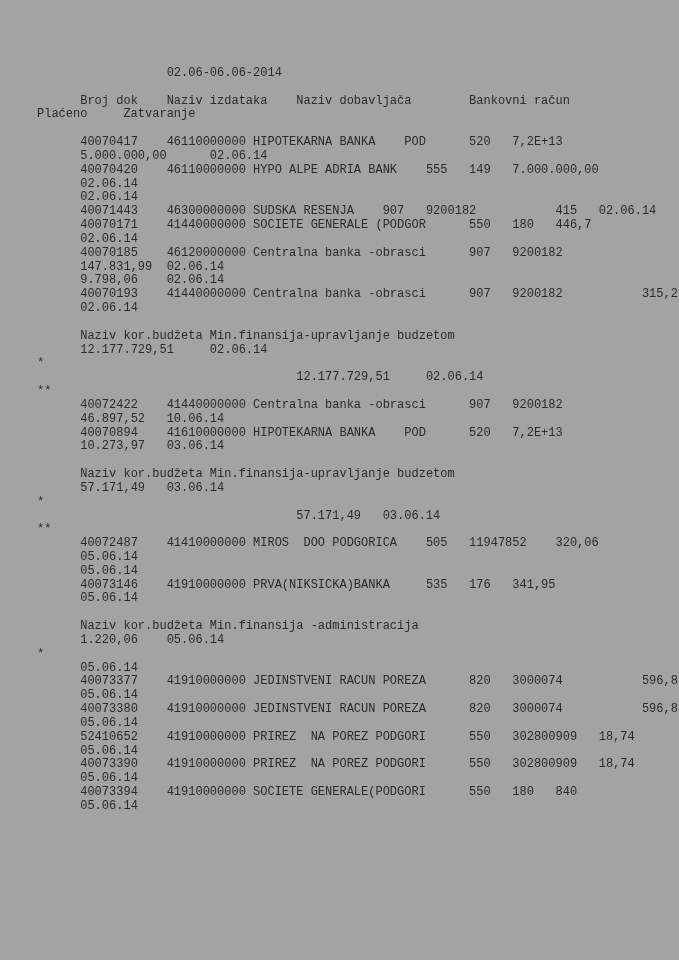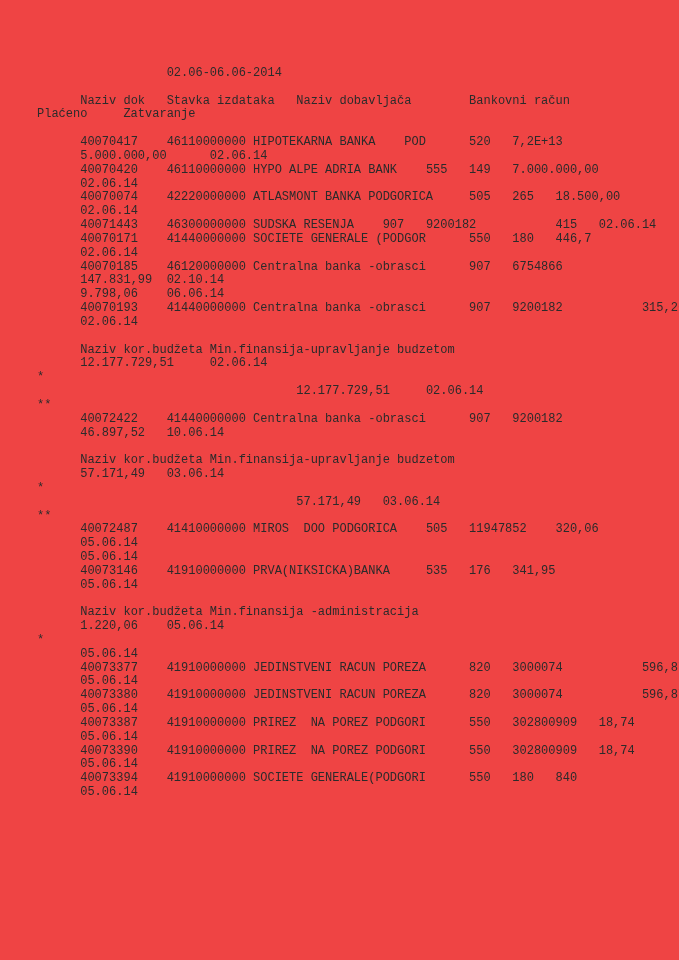--- a/index.html
+++ b/index.html
@@ -1,18 +1,18 @@
 <!DOCTYPE html>
 <html><head>
 <meta charset="utf-8">
 <style>
   html, body { margin: 0; padding: 0; background: #ffffff; }
   body { width: 679px; height: 960px; overflow: hidden; position: relative; }
   .page {
-    position: absolute; left: 0; top: 0; width: 679px; height: 960px; background: #ef4444;
+    position: absolute; left: 0; top: 0; width: 679px; height: 960px; background: #a3a3a3;
   }
   .doc {
     position: absolute; left: 37px; top: 67px; right: 0;
     font-family: "Liberation Mono", "DejaVu Sans Mono", monospace;
     font-size: 12px; line-height: 13.83px; color: #2b2b2b;
     letter-spacing: 0;
   }
   .line {
     display: block; height: 13.83px;
     white-space: pre; tab-size: 6; -moz-tab-size: 6;
@@ -20,67 +20,70 @@
   }
   .line.star { line-height: 12px; }
 </style>
 </head>
 <body>
 
 <div class="page">
   <div class="doc">
     <span class="line">			02.06-06.06-2014</span>
     <span class="line"></span>
-    <span class="line">	Naziv dok	Stavka izdataka	Naziv dobavljača		Bankovni račun</span>
+    <span class="line">	Broj dok	Naziv izdataka	Naziv dobavljača		Bankovni račun</span>
     <span class="line">Plaćeno	Zatvaranje</span>
     <span class="line"></span>
 
     <div>
       <div>
         <span class="line">	40070417	46110000000 HIPOTEKARNA BANKA    POD	520	7,2E+13</span>
         <span class="line">	5.000.000,00	02.06.14</span>
       </div>
       <div>
         <span class="line">	40070420	46110000000 HYPO ALPE ADRIA BANK	555	149	7.000.000,00</span>
         <span class="line">	02.06.14</span>
       </div>
       <div>
-        <span class="line">	40070074	42220000000 ATLASMONT BANKA PODGORICA	505	265	18.500,00</span>
         <span class="line">	02.06.14</span>
       </div>
       <div>
         <span class="line">	40071443	46300000000 SUDSKA RESENJA	907	9200182		415	02.06.14</span>
       </div>
       <div>
         <span class="line">	40070171	41440000000 SOCIETE GENERALE (PODGOR	550	180	446,7</span>
         <span class="line">	02.06.14</span>
       </div>
       <div>
-        <span class="line">	40070185	46120000000 Centralna banka -obrasci	907	6754866</span>
-        <span class="line">	147.831,99	02.10.14</span>
+        <span class="line">	40070185	46120000000 Centralna banka -obrasci	907	9200182</span>
+        <span class="line">	147.831,99	02.06.14</span>
       </div>
       <div>
-        <span class="line">	9.798,06	06.06.14</span>
+        <span class="line">	9.798,06	02.06.14</span>
       </div>
       <div>
         <span class="line">	40070193	41440000000 Centralna banka -obrasci	907	9200182		315,26</span>
         <span class="line">	02.06.14</span>
       </div>
       <span class="line"></span>
       <span class="line">	Naziv kor.budžeta Min.finansija-upravljanje budzetom</span>
       <span class="line">	12.177.729,51	02.06.14</span>
       <span class="line star">*</span>
       <span class="line">						12.177.729,51	02.06.14</span>
       <span class="line star">**</span>
     </div>
 
     <div>
       <div>
         <span class="line">	40072422	41440000000 Centralna banka -obrasci	907	9200182</span>
         <span class="line">	46.897,52	10.06.14</span>
+      </div>
+      <div>
+        <span class="line">	40070894	41610000000 HIPOTEKARNA BANKA    POD	520	7,2E+13</span>
+        <span class="line">	10.273,97	03.06.14</span>
       </div>
       <span class="line"></span>
       <span class="line">	Naziv kor.budžeta Min.finansija-upravljanje budzetom</span>
       <span class="line">	57.171,49	03.06.14</span>
       <span class="line star">*</span>
       <span class="line">						57.171,49	03.06.14</span>
       <span class="line star">**</span>
     </div>
 
     <div>
@@ -107,21 +110,21 @@
       </div>
       <div>
         <span class="line">	40073377	41910000000 JEDINSTVENI RACUN POREZA	820	3000074		596,87</span>
         <span class="line">	05.06.14</span>
       </div>
       <div>
         <span class="line">	40073380	41910000000 JEDINSTVENI RACUN POREZA	820	3000074		596,87</span>
         <span class="line">	05.06.14</span>
       </div>
       <div>
-        <span class="line">	40073387	41910000000 PRIREZ  NA POREZ PODGORI	550	302800909	18,74</span>
+        <span class="line">	52410652	41910000000 PRIREZ  NA POREZ PODGORI	550	302800909	18,74</span>
         <span class="line">	05.06.14</span>
       </div>
       <div>
         <span class="line">	40073390	41910000000 PRIREZ  NA POREZ PODGORI	550	302800909	18,74</span>
         <span class="line">	05.06.14</span>
       </div>
       <div>
         <span class="line">	40073394	41910000000 SOCIETE GENERALE(PODGORI	550	180	840</span>
         <span class="line">	05.06.14</span>
       </div>

